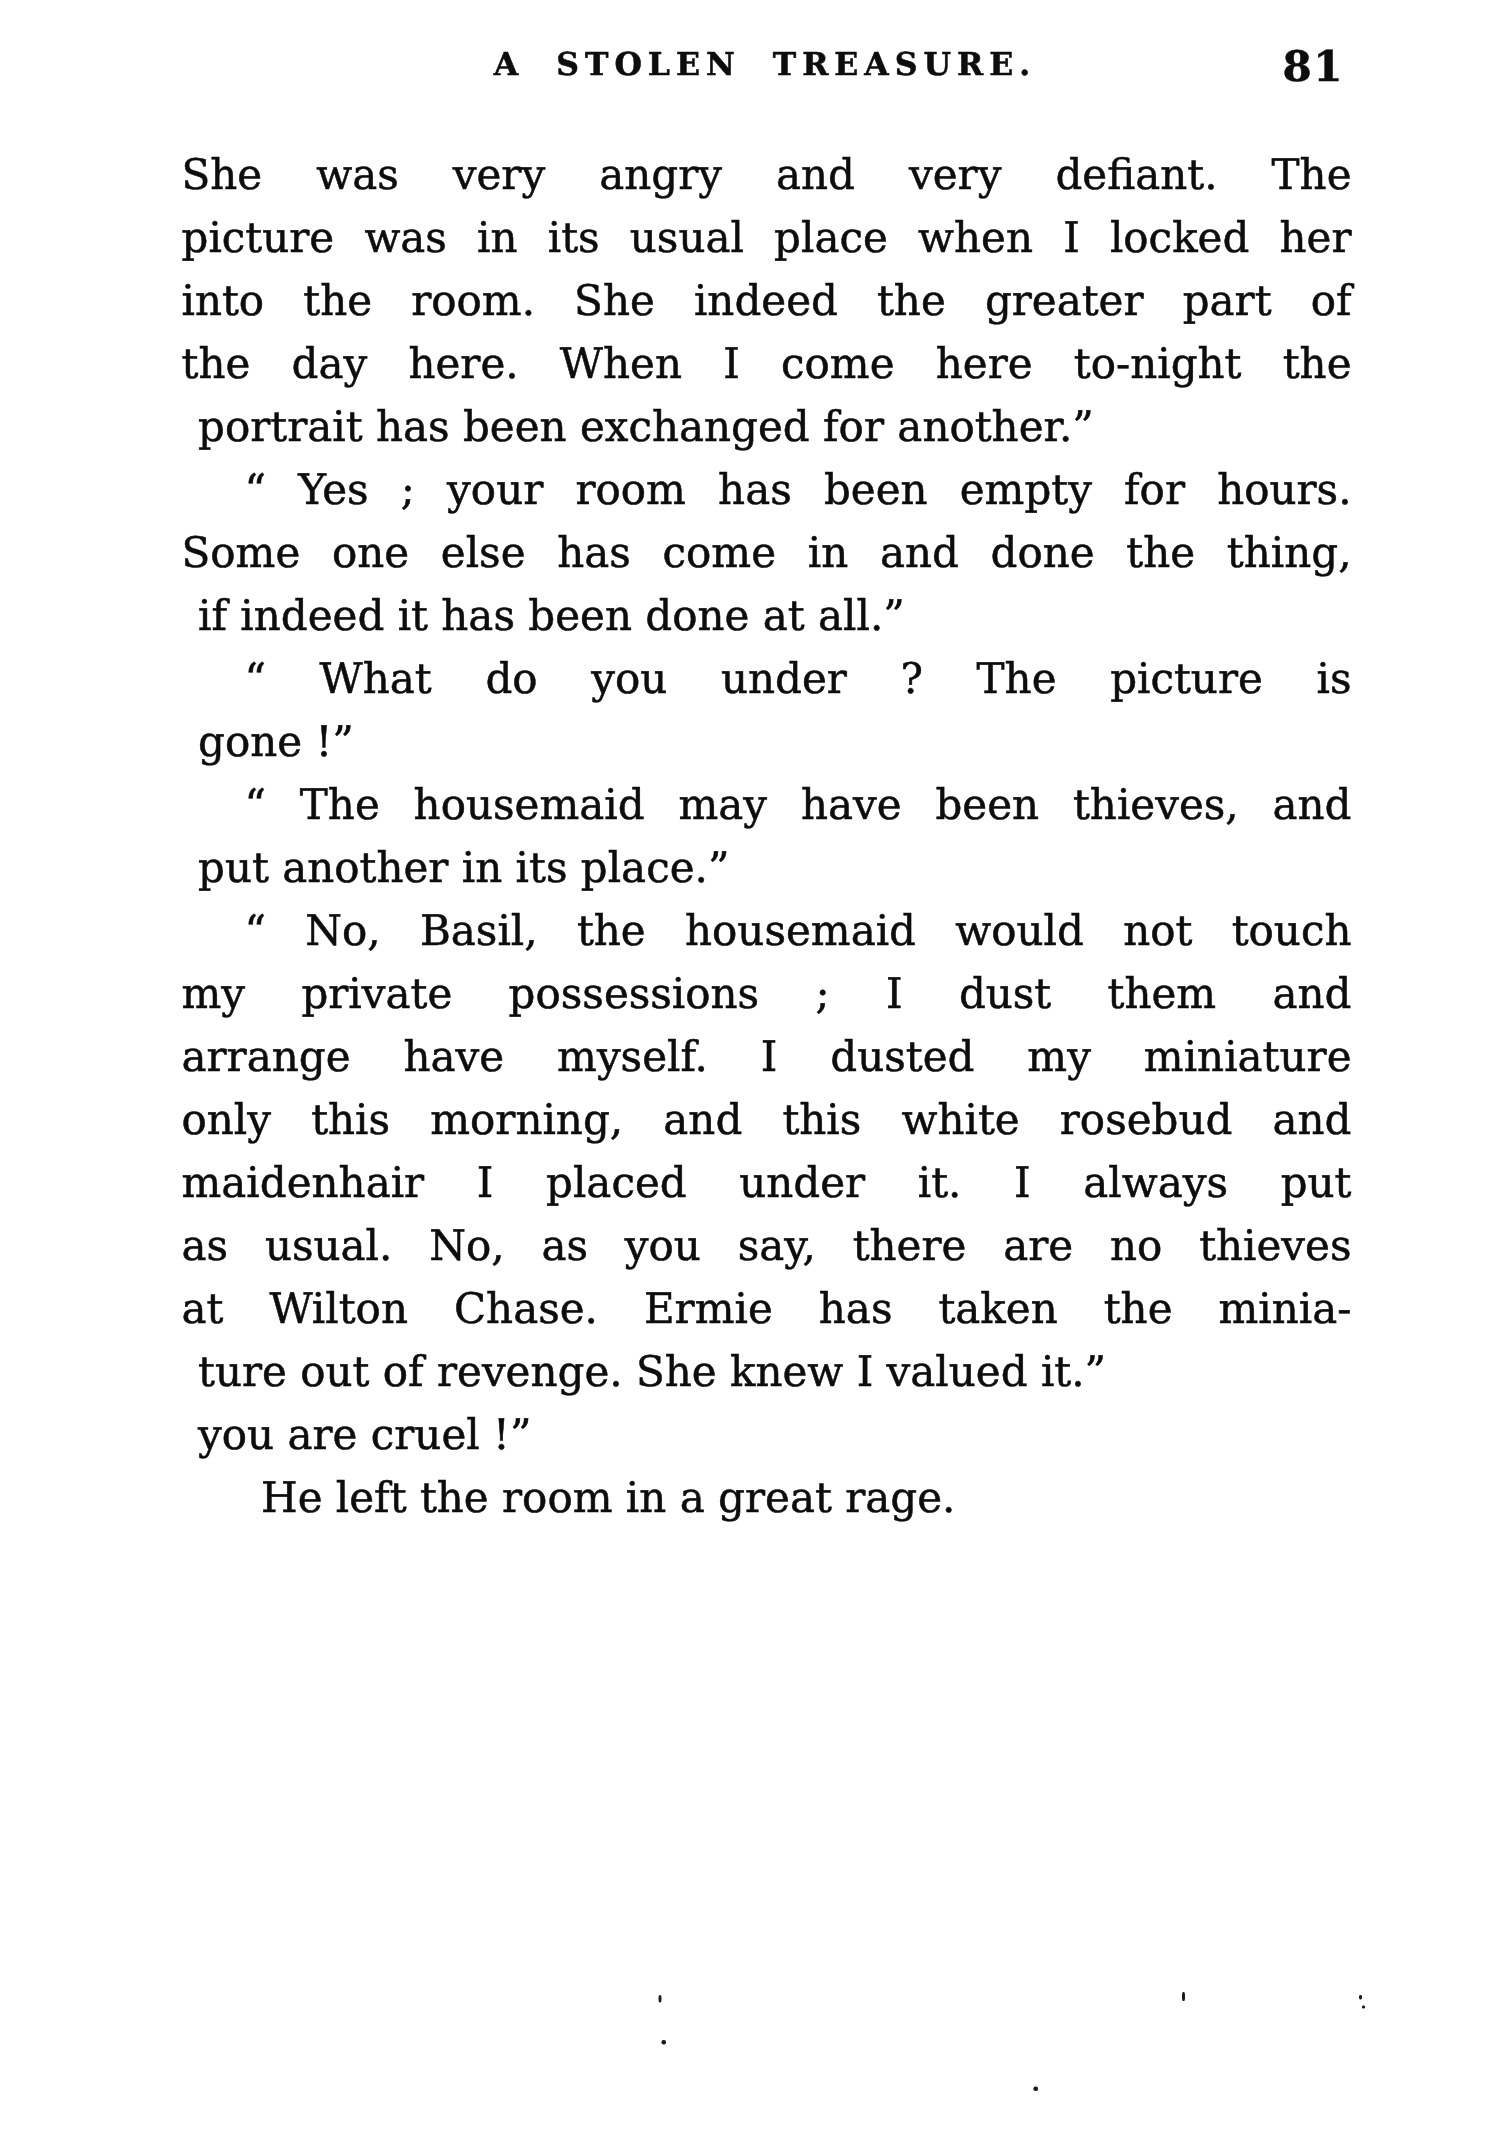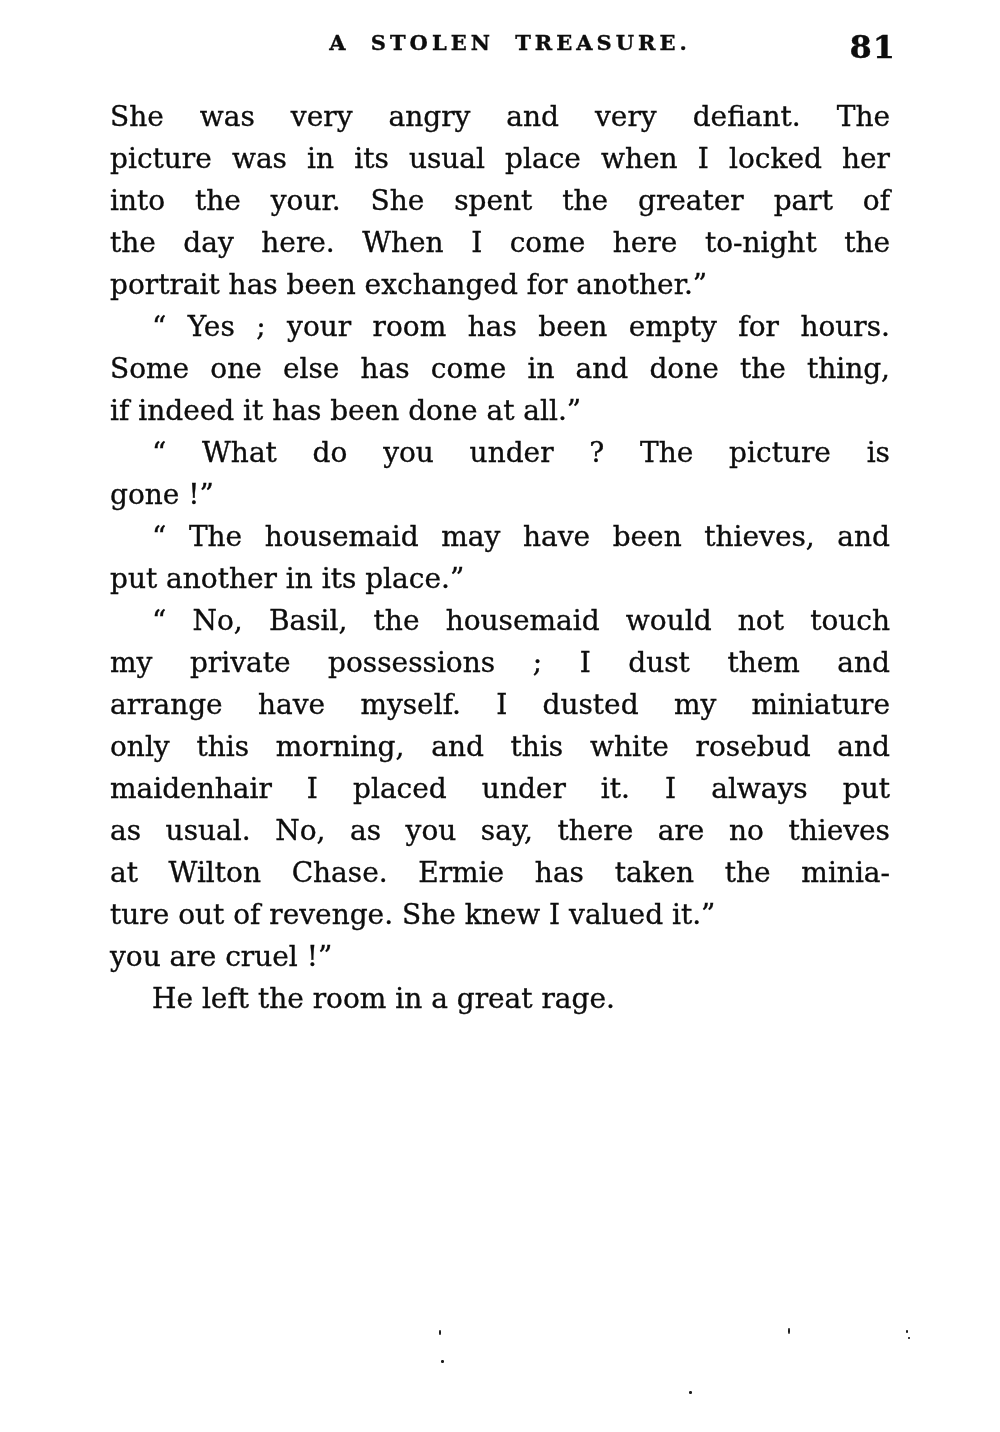--- a/index.html
+++ b/index.html
@@ -30,39 +30,40 @@
     font-weight: bold;
     font-size: 21px;
     letter-spacing: 4px;
     word-spacing: 10px;
     white-space: nowrap;
   }
   .page-number {
     position: absolute;
     right: 4px;
     top: -2px;
-    font-size: 32px;
+    font-size: 28px;
     font-weight: bold;
     letter-spacing: 1px;
   }
   .body-text {
     position: absolute;
     top: 96px;
-    left: 110px;
+    left: 121px;
     width: 780px;
     font-size: 28px;
     line-height: 42px;
   }
   .para { margin: 0; }
   .line {
     text-align: justify;
     text-align-last: justify;
   }
   .line.last {
     text-align-last: auto;
+    margin-left: 11px;
   }
   .line.indent {
     text-indent: 42px;
   }
   .speck {
     position: absolute;
     background: #1c1c1c;
     border-radius: 40%;
   }
 </style>
@@ -74,21 +75,21 @@
   <div class="header">
     <div class="running-head">A STOLEN TREASURE.</div>
     <div class="page-number">81</div>
   </div>
 
   <div class="body-text">
 
     <div class="para">
       <div class="line">She was very angry and very defiant. The</div>
       <div class="line">picture was in its usual place when I locked her</div>
-      <div class="line">into the your. She spent the greater part of</div>
+      <div class="line">into the room. She indeed the greater part of</div>
       <div class="line">the day here. When I come here to-night the</div>
       <div class="line last">portrait has been exchanged for another.”</div>
     </div>
 
     <div class="para">
       <div class="line indent">“ Yes ; your room has been empty for hours.</div>
       <div class="line">Some one else has come in and done the thing,</div>
       <div class="line last">if indeed it has been done at all.”</div>
     </div>
 

